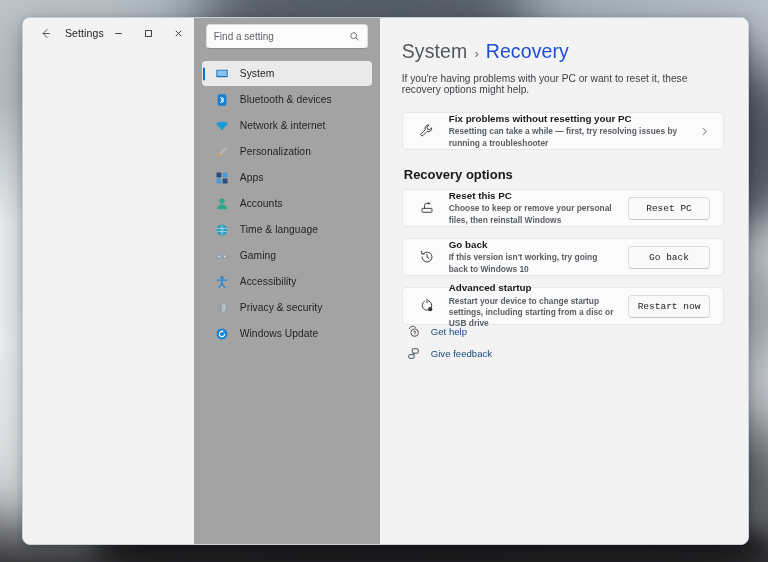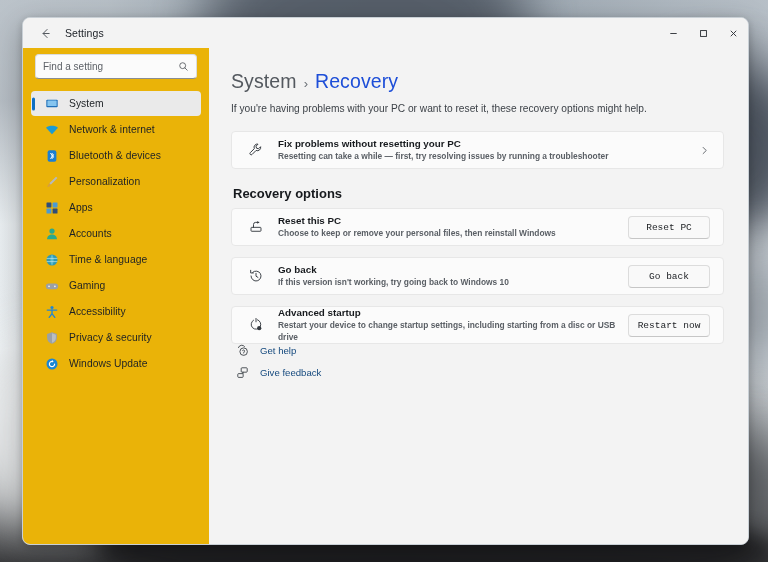--- a/index.html
+++ b/index.html
@@ -46,21 +46,21 @@
   
   .window {
     position: absolute;
     left: 22px; top: 17px;
     width: 727px; height: 528px;
     background: #f3f3f3;
     border-radius: 8px;
     border: 1px solid #c9d0d6;
     box-shadow: 0 10px 30px rgba(0,0,0,0.28), 0 2px 8px rgba(0,0,0,0.18);
     overflow: hidden;
-    display: flex; flex-direction: column;
+    display: flex; flex-direction: row;
   }
 
   
   .titlebar {
     height: 30px;
     flex: 0 0 30px;
     display: flex;
     align-items: center;
     background: #f3f3f3;
     position: relative;
@@ -91,21 +91,21 @@
     color: #2b2f34;
   }
 
   
   .body-split { flex: 1; display: flex; min-height: 0; }
 
   
   .sidebar {
     width: 186px;
     flex: 0 0 186px;
-    background: #eab308;
+    background: #a3a3a3;
     padding: 0 8px;
     display: flex; flex-direction: column;
   }
   .search-wrap {
     margin: 6px 4px 12px 4px;
     height: 25px;
     background: #fbfbfb;
     border: 1px solid #dadcde;
     border-bottom: 1px solid #8a8d91;
     border-radius: 4px;
@@ -325,34 +325,34 @@
               <rect x="1.5" y="3" width="13" height="8.6" rx="1.1" fill="#1e6fb8"></rect>
               <rect x="2.7" y="4.1" width="10.6" height="6.3" rx=".5" fill="#86c5ef"></rect>
             </svg>
           </span>
           <span class="nav-label">System</span>
         </div>
 
         <div class="nav-item">
           <span class="nav-ico">
             <svg width="14" height="14" viewBox="0 0 16 16">
-              <path d="M1.2 5.3 C4.3 2.4 11.7 2.4 14.8 5.3 L8 12.8 Z" fill="#1a9bd4"></path>
-            </svg>
-          </span>
-          <span class="nav-label">Network &amp; internet</span>
-        </div>
-
-        <div class="nav-item">
-          <span class="nav-ico">
-            <svg width="14" height="14" viewBox="0 0 16 16">
               <rect x="3" y="1.4" width="10" height="13.2" rx="2.4" fill="#1a7fd4"></rect>
               <path d="M6.3 5.1 L9.9 9.1 L8 11 V4.9 L9.9 6.8 L6.3 10.8" fill="none" stroke="#fff" stroke-width="1" stroke-linejoin="round" stroke-linecap="round"></path>
             </svg>
           </span>
           <span class="nav-label">Bluetooth &amp; devices</span>
+        </div>
+
+        <div class="nav-item">
+          <span class="nav-ico">
+            <svg width="14" height="14" viewBox="0 0 16 16">
+              <path d="M1.2 5.3 C4.3 2.4 11.7 2.4 14.8 5.3 L8 12.8 Z" fill="#1a9bd4"></path>
+            </svg>
+          </span>
+          <span class="nav-label">Network &amp; internet</span>
         </div>
 
         <div class="nav-item">
           <span class="nav-ico">
             <svg width="14" height="14" viewBox="0 0 16 16">
               <path d="M12.6 1.9 L14.2 3.5 L6.6 11.1 L4.9 9.4 Z" fill="#b5b9be"></path>
               <path d="M4.9 9.4 L6.6 11.1 L4.5 13.8 L2.3 13.2 Z" fill="#d8a03c"></path>
             </svg>
           </span>
           <span class="nav-label">Personalization</span>

